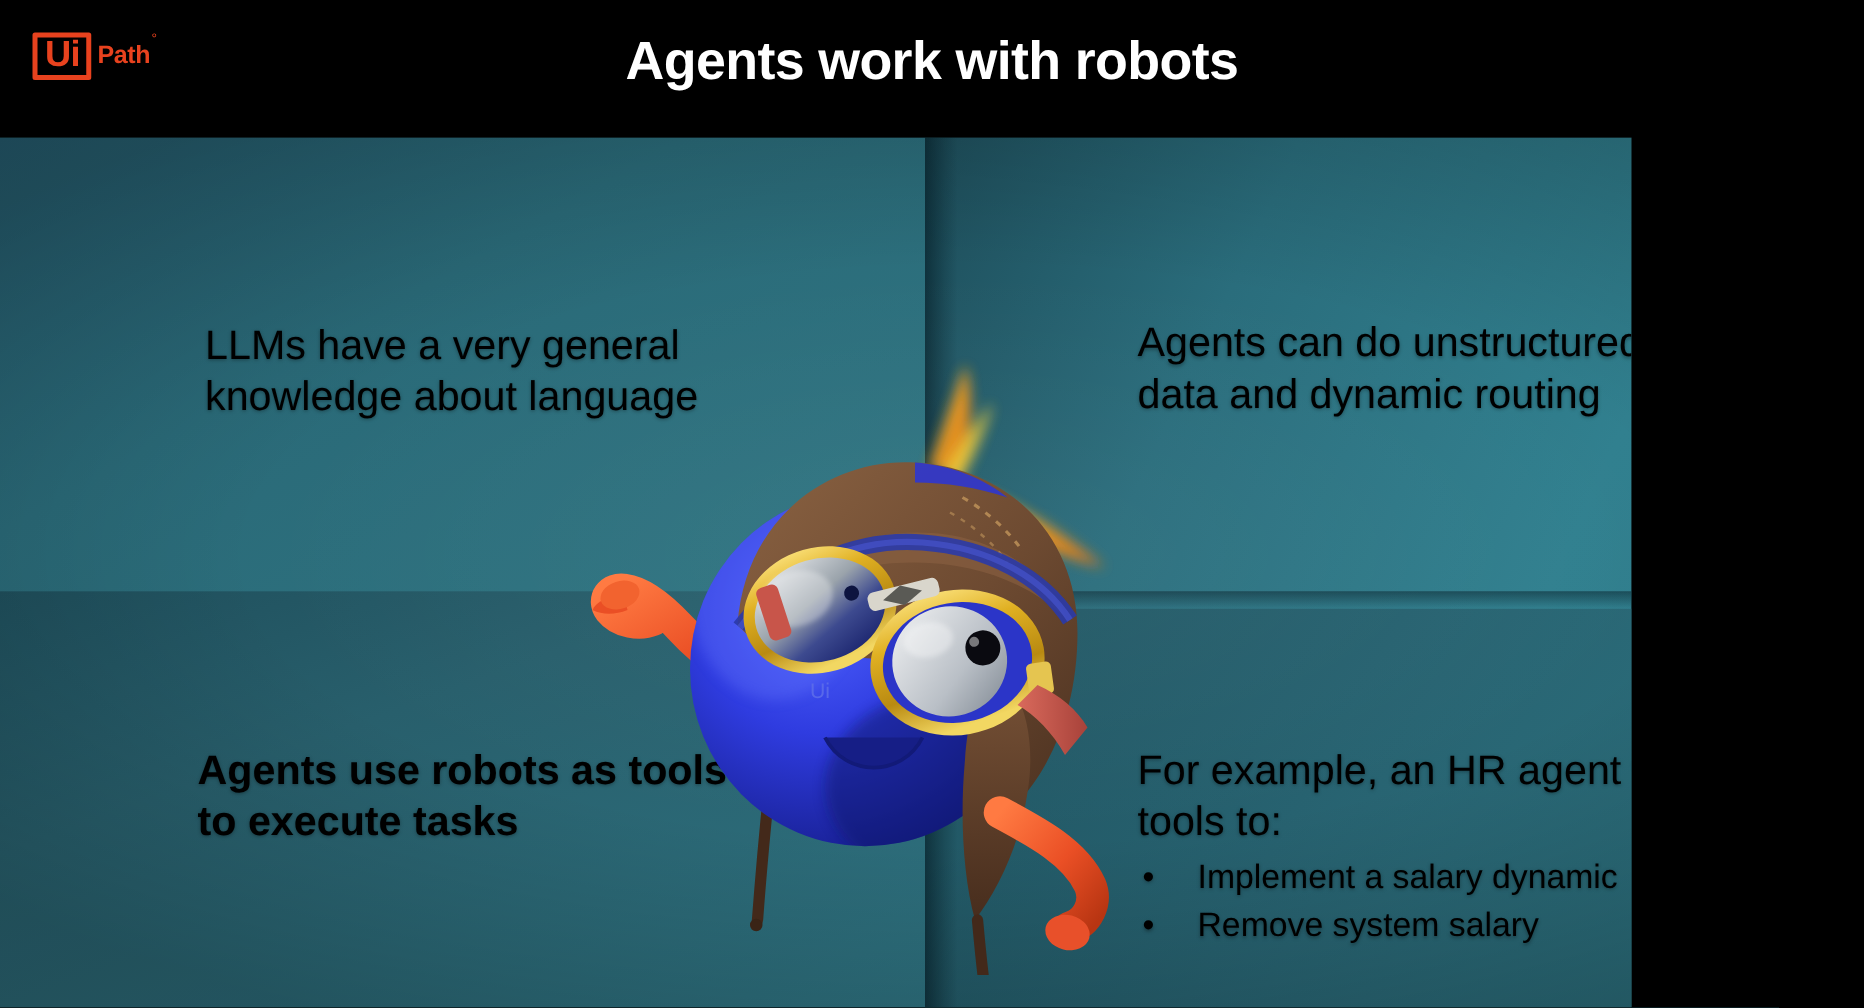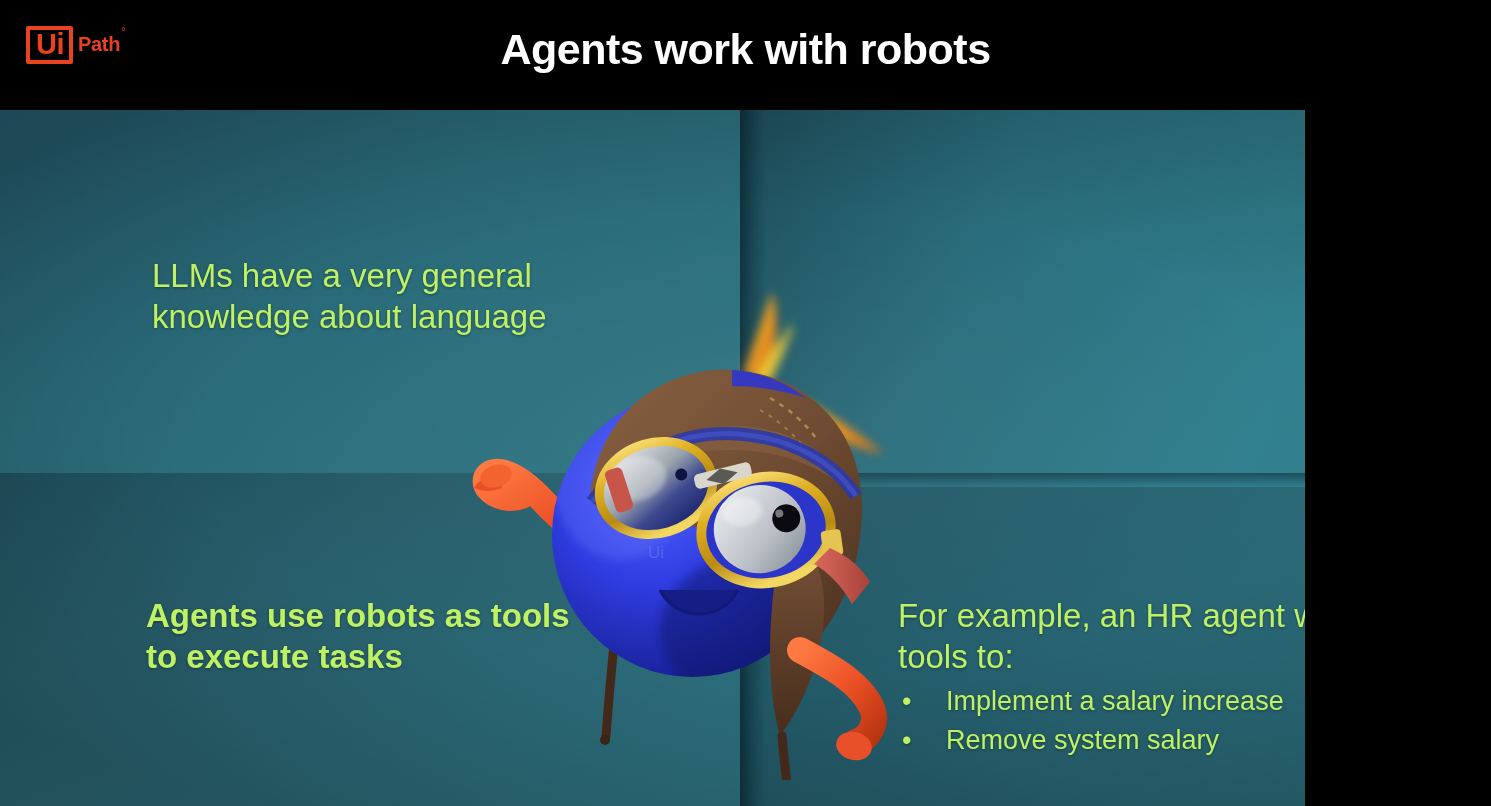--- a/index.html
+++ b/index.html
@@ -144,25 +144,26 @@
   .vignette {
     position: absolute;
     left: 0; top: 0; width: 1491px; height: 696px;
     background: radial-gradient(ellipse 70% 60% at 52% 48%, rgba(255,255,255,0.045) 0%, rgba(0,0,0,0.0) 55%, rgba(0,0,0,0.20) 100%);
     pointer-events: none;
   }
 
   
   .quad-text {
     position: absolute;
-    color: #bef264;
+    color: #000000;
     font-size: 33px;
     line-height: 1.25;
     text-shadow: 0 1px 3px rgba(0,0,0,0.35);
     z-index: 20;
+    margin-left: 12px;
   }
   .q-tl { left: 152px; top: 145px;  width: 430px; }
   .q-tr { left: 898px; top: 143px;  width: 420px; }
   .q-bl { left: 146px; top: 485px;  width: 440px; font-weight: bold; }
   .q-br { left: 898px; top: 485px;  width: 510px; }
 
   .bullet-list {
     list-style: none;
     margin: 6px 0 0 0;
     padding: 0;
@@ -213,29 +214,30 @@
     <div class="panel-ul"></div>
     <div class="panel-ll"></div>
     <div class="panel-r"></div>
     <div class="panel-br"></div>
     <div class="edge-shadow"></div>
     <div class="edge-shadow-h"></div>
     <div class="vignette"></div>
 
     <div class="quad-text q-tl">LLMs have a very general knowledge about language</div>
 
+    <div class="quad-text q-tr">Agents can do unstructured data and dynamic routing</div>
 
     <div class="quad-text q-bl">Agents use robots as tools to execute tasks</div>
 
     <div class="quad-text q-br">
       <div>For example, an HR agent work tools to:</div>
       <ul class="bullet-list">
         <li>
           <span class="bullet-dot">•</span>
-          <span>Implement a salary increase</span>
+          <span>Implement a salary dynamic</span>
         </li>
         <li>
           <span class="bullet-dot">•</span>
           <span>Remove system salary</span>
         </li>
       </ul>
     </div>
 
     <div class="mascot">
       <svg width="440" height="550" viewBox="0 0 440 550" xmlns="http://www.w3.org/2000/svg">

